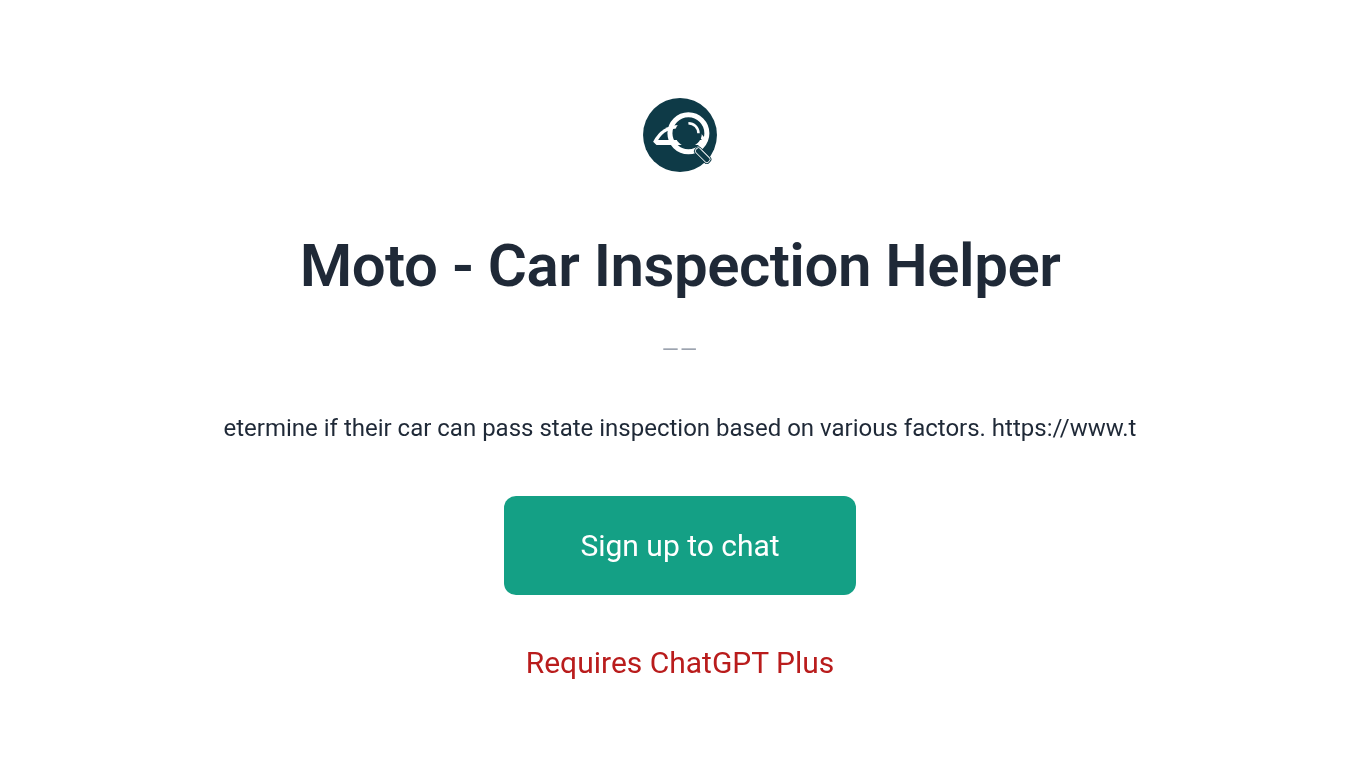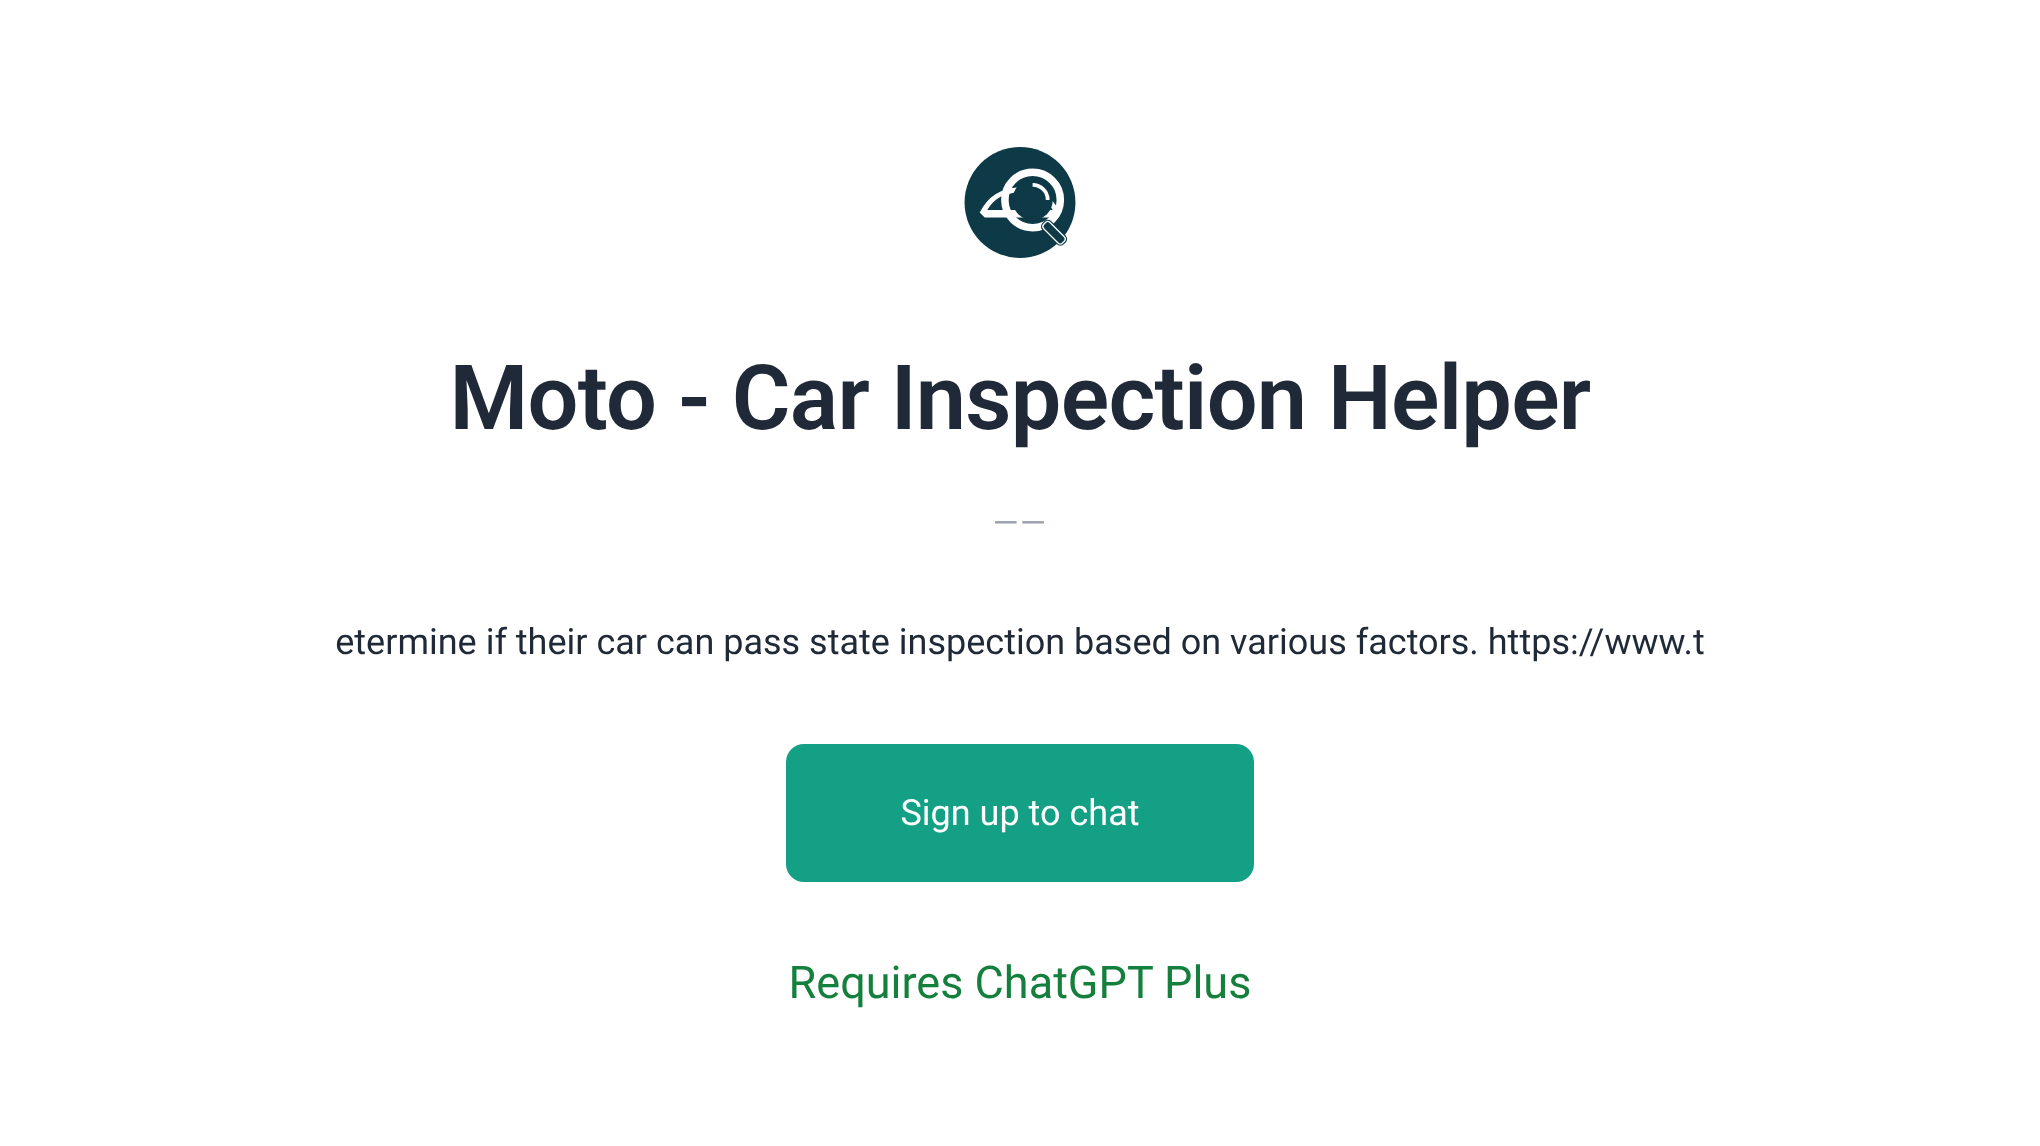--- a/index.html
+++ b/index.html
@@ -52,30 +52,30 @@
       white-space: nowrap;
       margin-bottom: 54px;
       font-weight: 400;
     }
     .signup-button {
       background: #14a085;
       color: #ffffff;
       border: none;
       border-radius: 12px;
       padding: 32px 76px;
-      font-size: 24px;
+      font-size: 30px;
       font-weight: 400;
       cursor: pointer;
       margin-bottom: 50px;
       font-family: inherit;
       text-align: right;
     }
     .requires-text {
       font-size: 30px;
-      color: #15803d;
+      color: #b91c1c;
       font-weight: 400;
     }
   </style>
 </head>
 <body>
 
 <div class="app-icon">
   <svg viewBox="0 0 100 100">
     <circle cx="50" cy="50" r="48" fill="#ffffff"></circle>
     <circle cx="50" cy="50" r="44" fill="#0e3a47"></circle>

